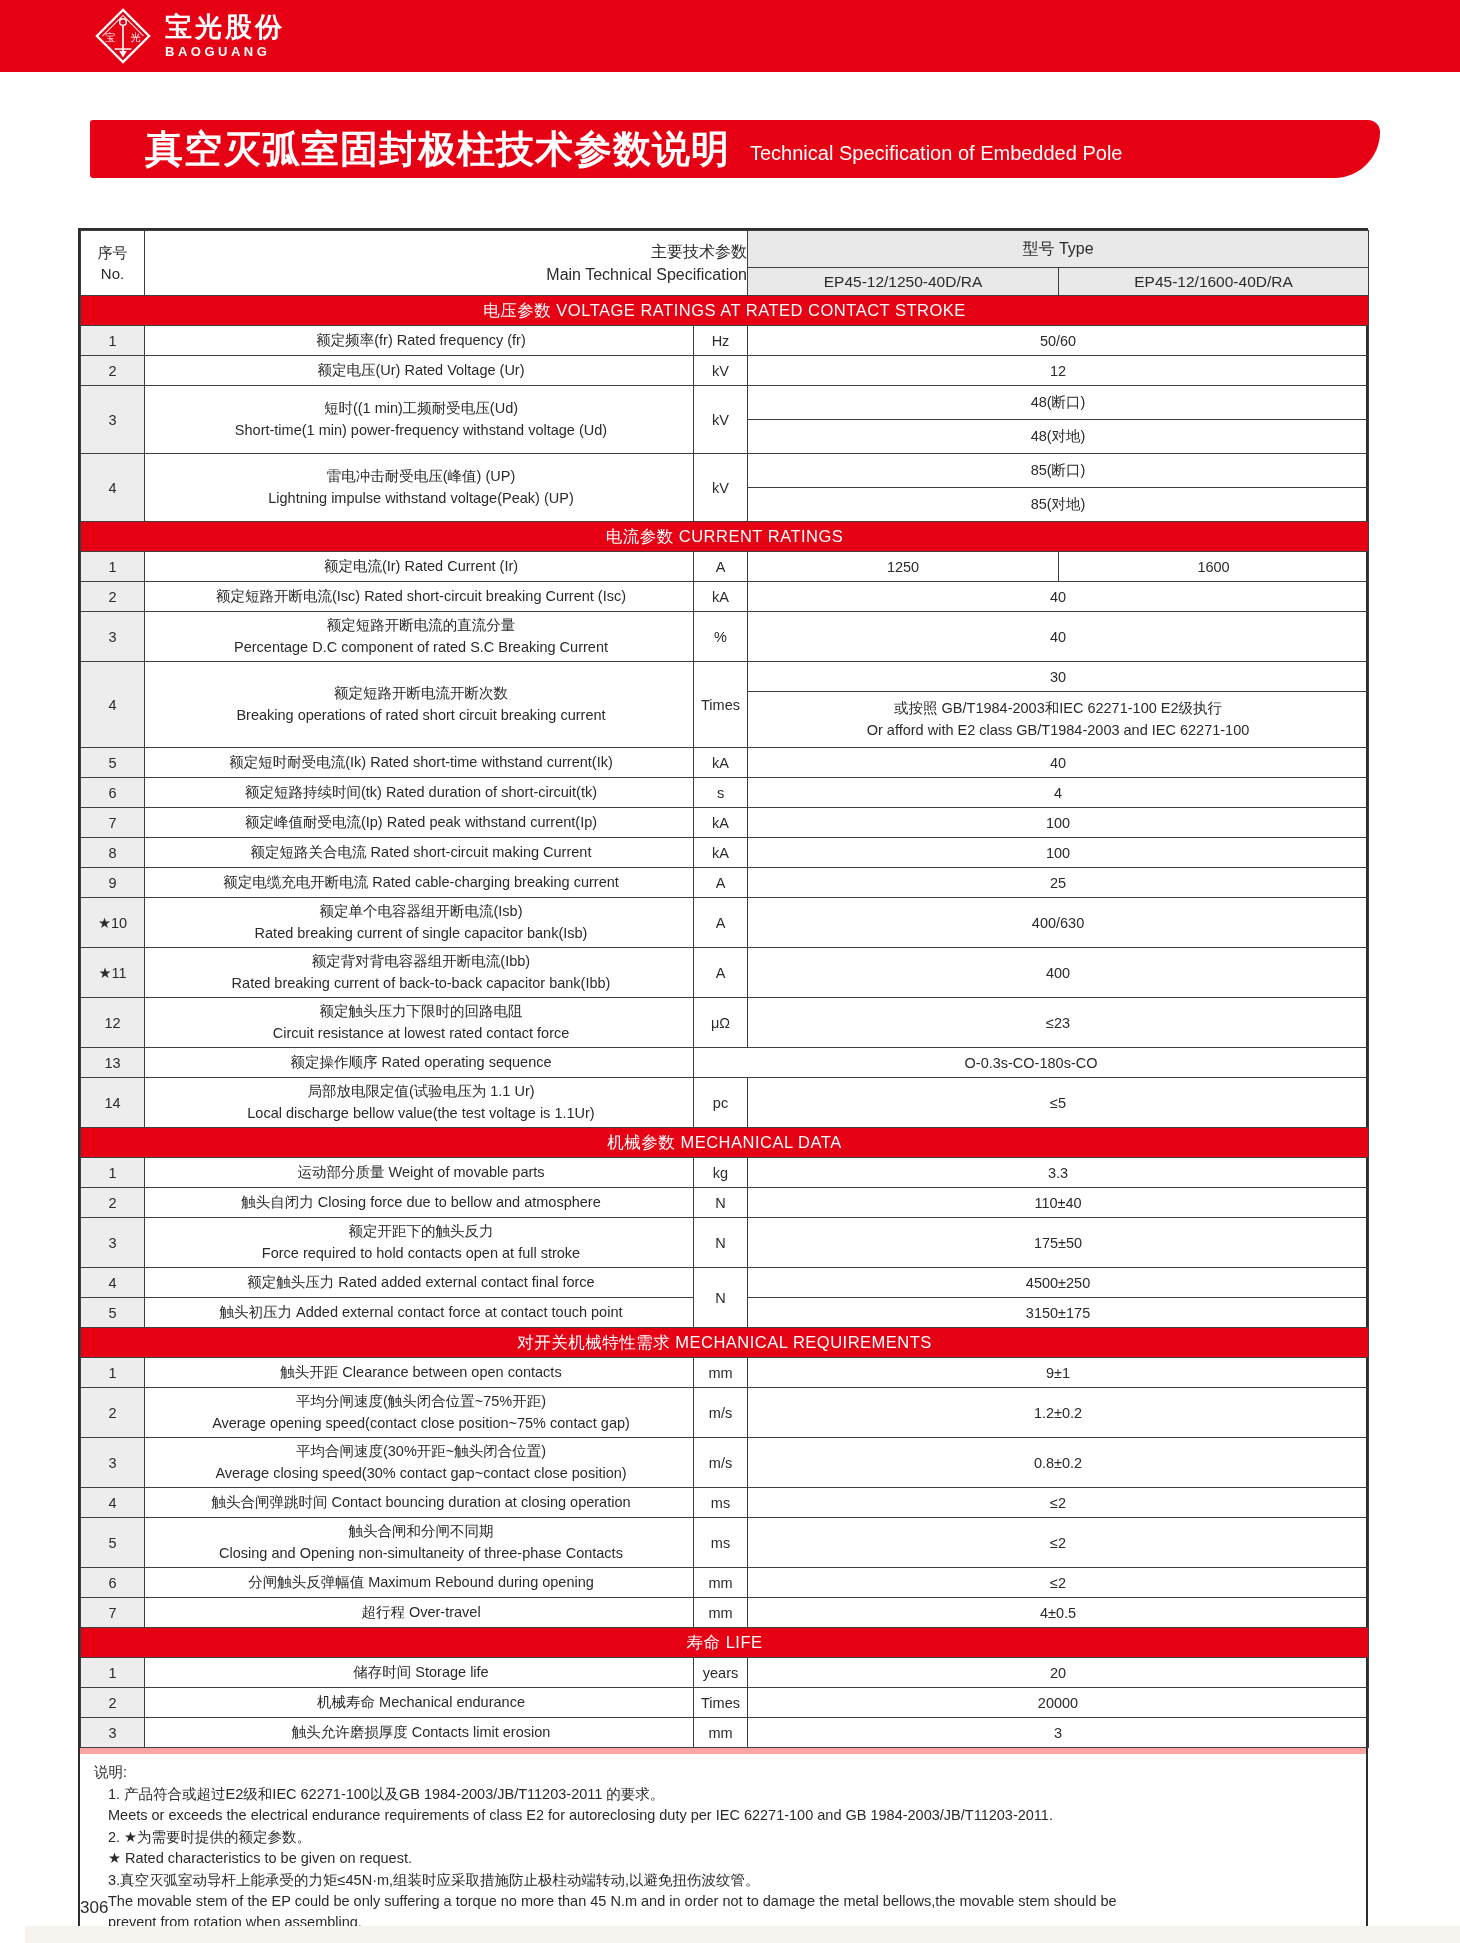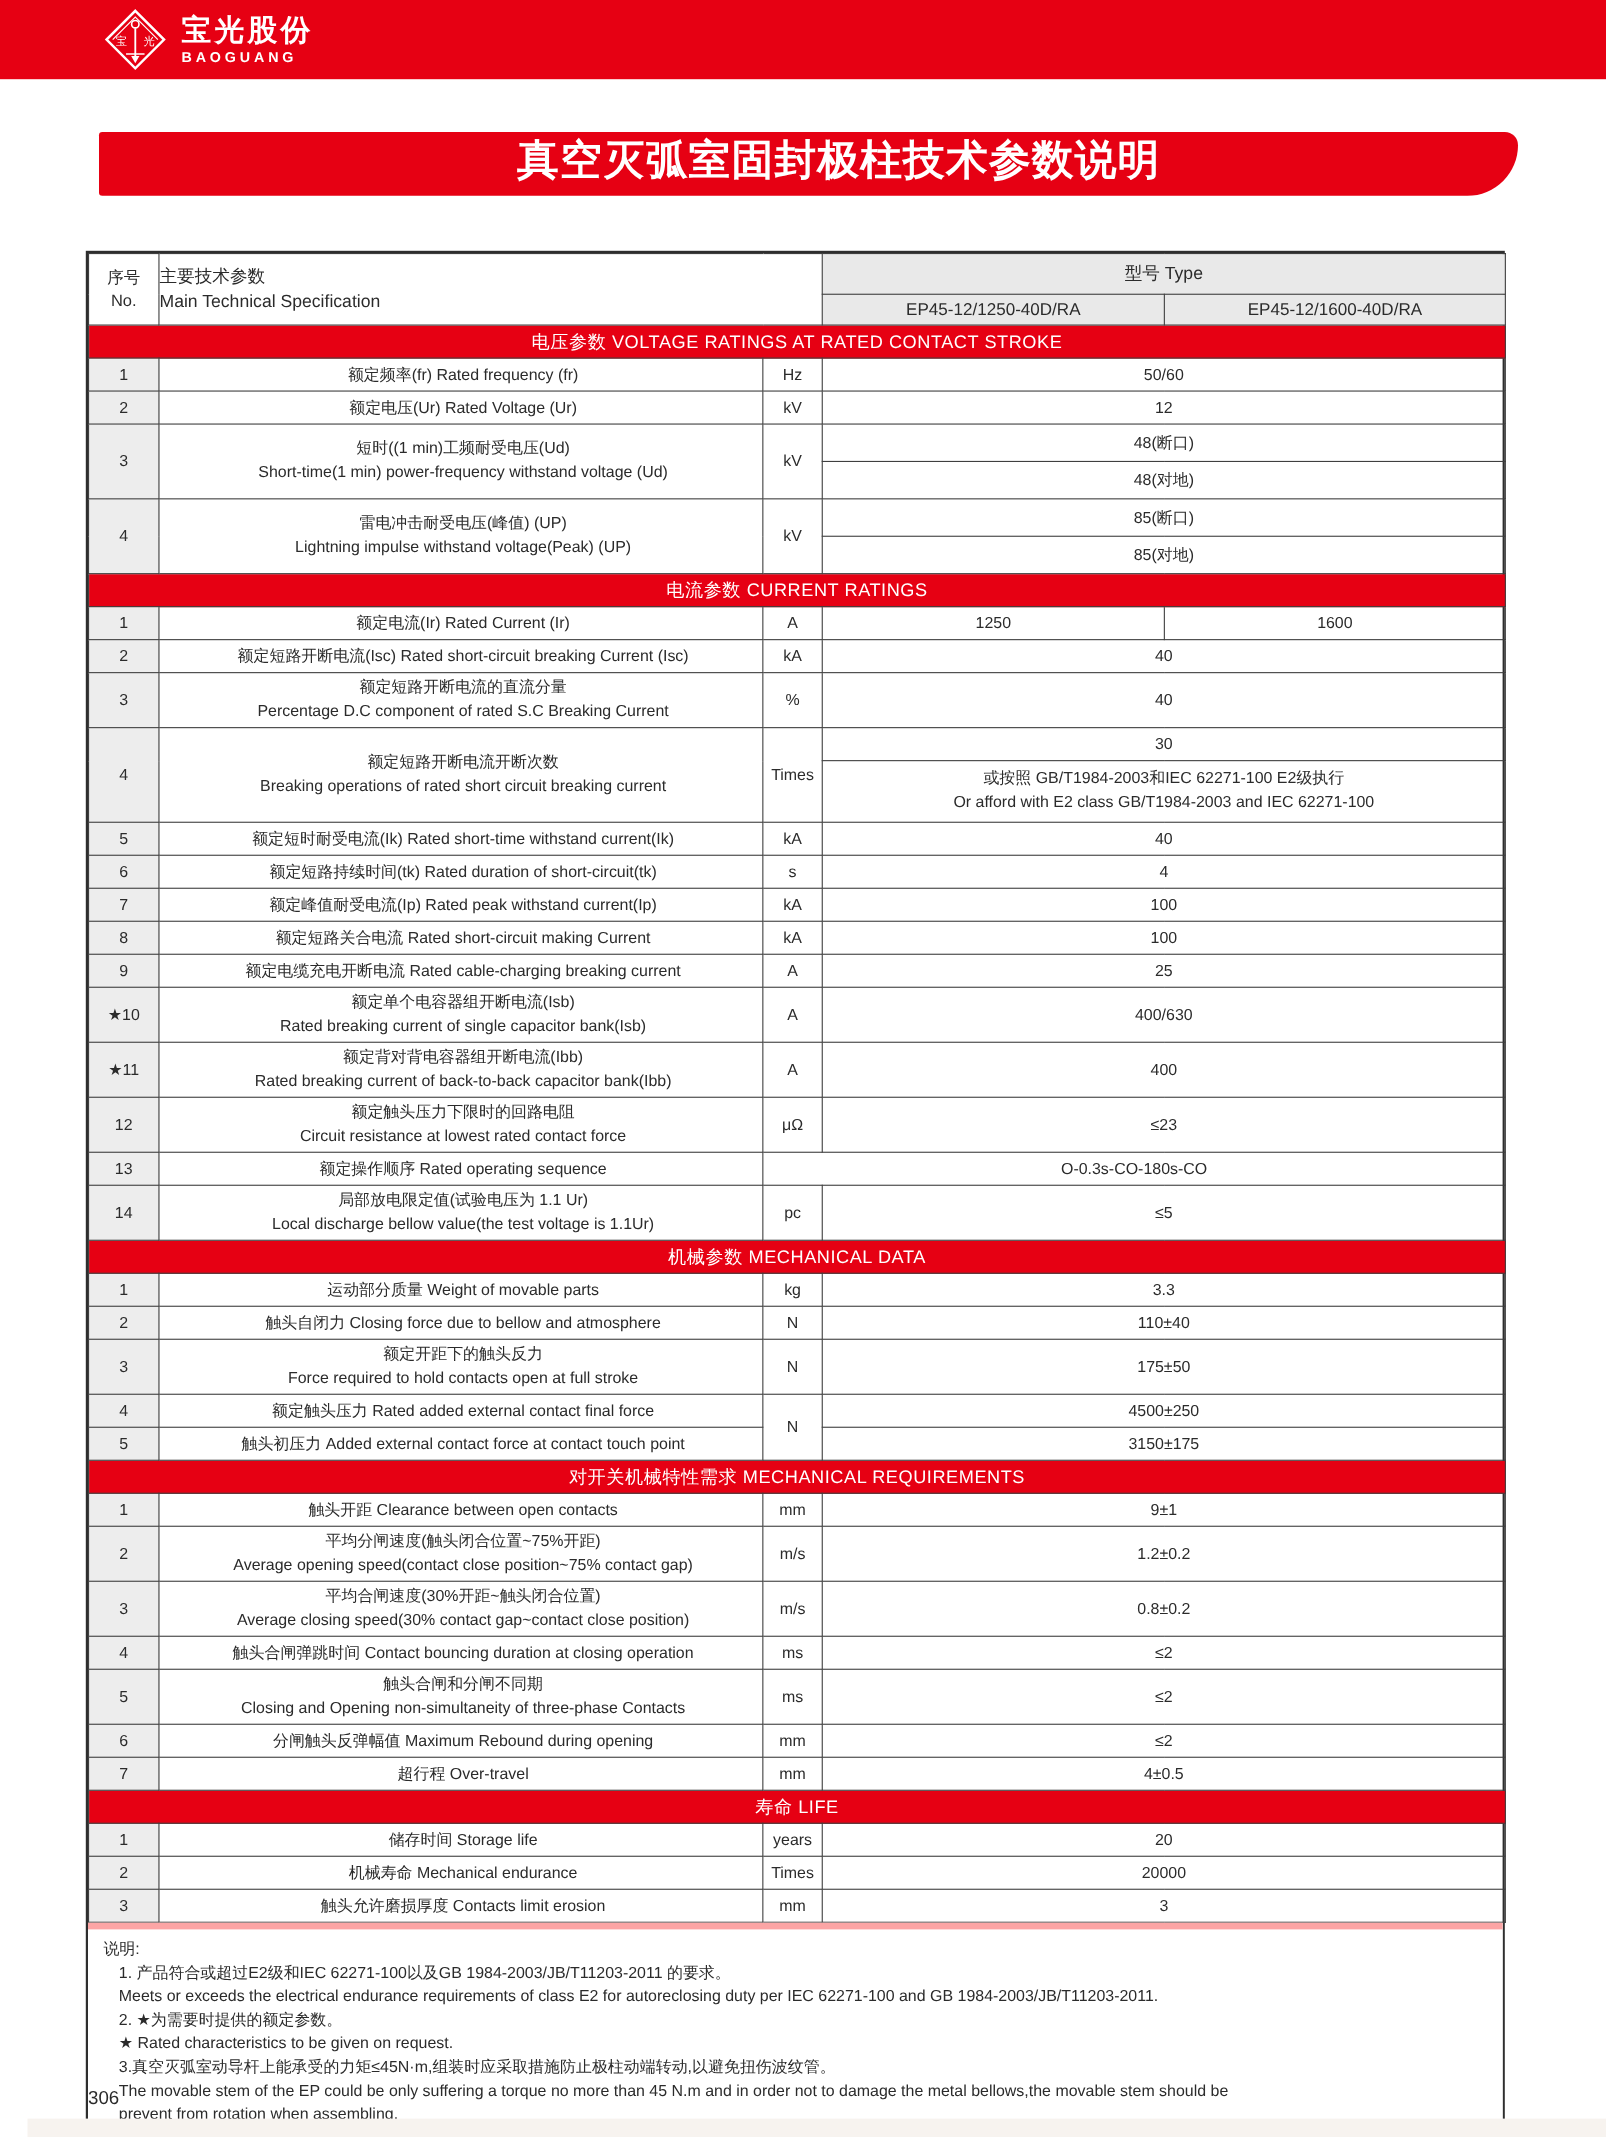--- a/index.html
+++ b/index.html
@@ -19,21 +19,21 @@
   .logo-wrap { margin-left:95px; display:flex; align-items:center; }
   .logo-svg { width:56px; height:56px; display:block; }
   .brand-text { margin-left:14px; color:#fff; line-height:1; }
   .brand-cn { font-size:27px; font-weight:bold; letter-spacing:3px; }
   .brand-en { font-size:13px; font-weight:bold; letter-spacing:3.5px; margin-top:4px; }
 
   
   .title-banner {
     position:absolute; top:120px; left:90px; width:1290px; height:58px;
     background:#e60013; border-radius:3px 12px 46px 3px;
-    display:flex; align-items:center; padding-left:55px; color:#fff;flex-direction:column;
+    display:flex; align-items:center; padding-left:55px; color:#fff;
   }
   .title-cn { font-size:38px; font-weight:bold; letter-spacing:1px; }
   .title-en { font-size:20px; margin-left:20px; margin-top:8px; }
 
   
   .sheet {
     position:absolute; top:228px; left:78px; width:1290px;
     border:2px solid #2e2e2e; background:#fff;
   }
   table.spec-table { width:100%; border-collapse:collapse; table-layout:fixed; }
@@ -42,21 +42,21 @@
     font-size:14.5px; color:#2b2b2b;
   }
   td.no   { text-align:center; background:#ededed; }
   td.spec { text-align:center; padding:2px 6px 2px 10px; }
   td.unit { text-align:center; padding:4px 1px; }
   td.val  { text-align:center; }
   .l { line-height:1.45; }
 
   
   td.hno   { text-align:center; background:#fff; font-size:15px; line-height:1.4;margin-top:30px; }
-  td.hspec { text-align:left; background:#fff; font-size:16px; line-height:1.45; }
+  td.hspec { text-align:right; background:#fff; font-size:16px; line-height:1.45; }
   td.htype { text-align:center; background:#e9e9e9; font-size:16px; height:37px; }
   td.htypename { text-align:center; background:#e9e9e9; font-size:15.5px; height:28px; }
 
   
   td.secbar {
     background:#e60013; color:#fff; text-align:center;
     height:30px; font-size:16.5px; letter-spacing:0.5px;
   }
 
   tr.r30 td { height:30px; }

